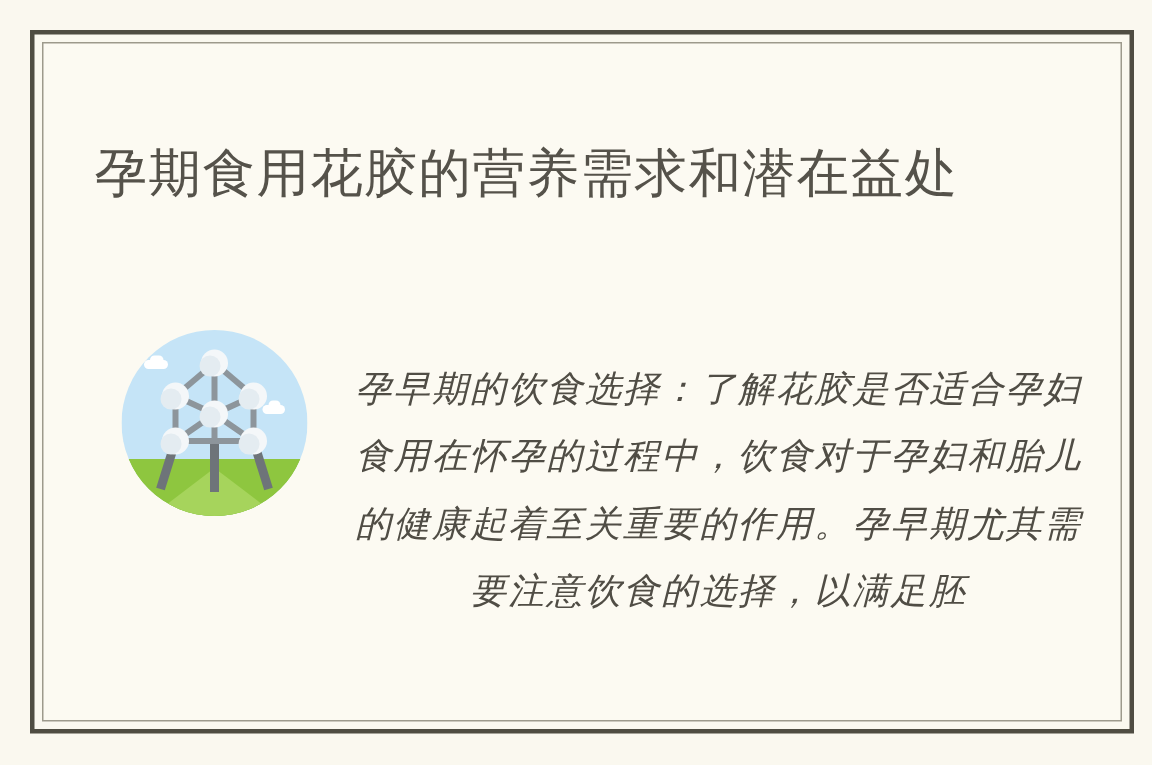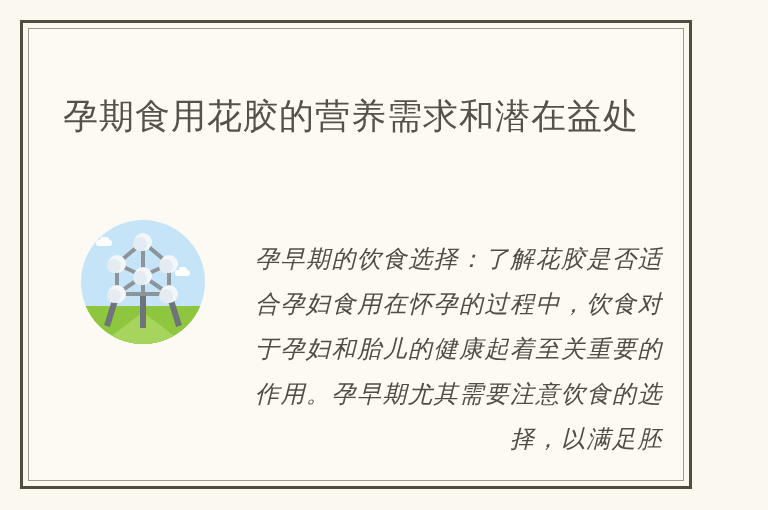--- a/index.html
+++ b/index.html
@@ -13,21 +13,21 @@
     background: #faf8ef;
     font-family: "Liberation Sans", sans-serif;
     overflow: hidden;
   }
 
   
   #article-card {
     position: absolute;
     left: 20px;
     top: 20px;
-    width: 672px;
+    width: 736px;
     height: 469px;
     box-sizing: border-box;
     border: 3px solid #4f4d42;
     background: #faf8ef;
   }
   #article-inner-frame {
     position: absolute;
     left: 5px;
     top: 5px;
     right: 5px;
@@ -68,27 +68,27 @@
     height: 124px;
     margin-left: 18px;
     margin-top: 6px;
   }
   #article-thumbnail svg { display: block; }
 
   
   #article-paragraph {
     flex: 1 1 auto;
     margin-left: 26px;
-    font-family: Liberation Mono, monospace;
+    font-family: Liberation Serif, serif;
     font-style: italic;
     font-size: 24px;
     line-height: 45px;
     color: #504d45;
     letter-spacing: 1.5px;
-    text-align: right;
+    text-align: center;
     max-height: 240px;
     overflow: hidden;
     word-break: break-all;
   }
 </style>
 </head>
 <body>
 
 <div id="article-card">
   <div id="article-inner-frame">

